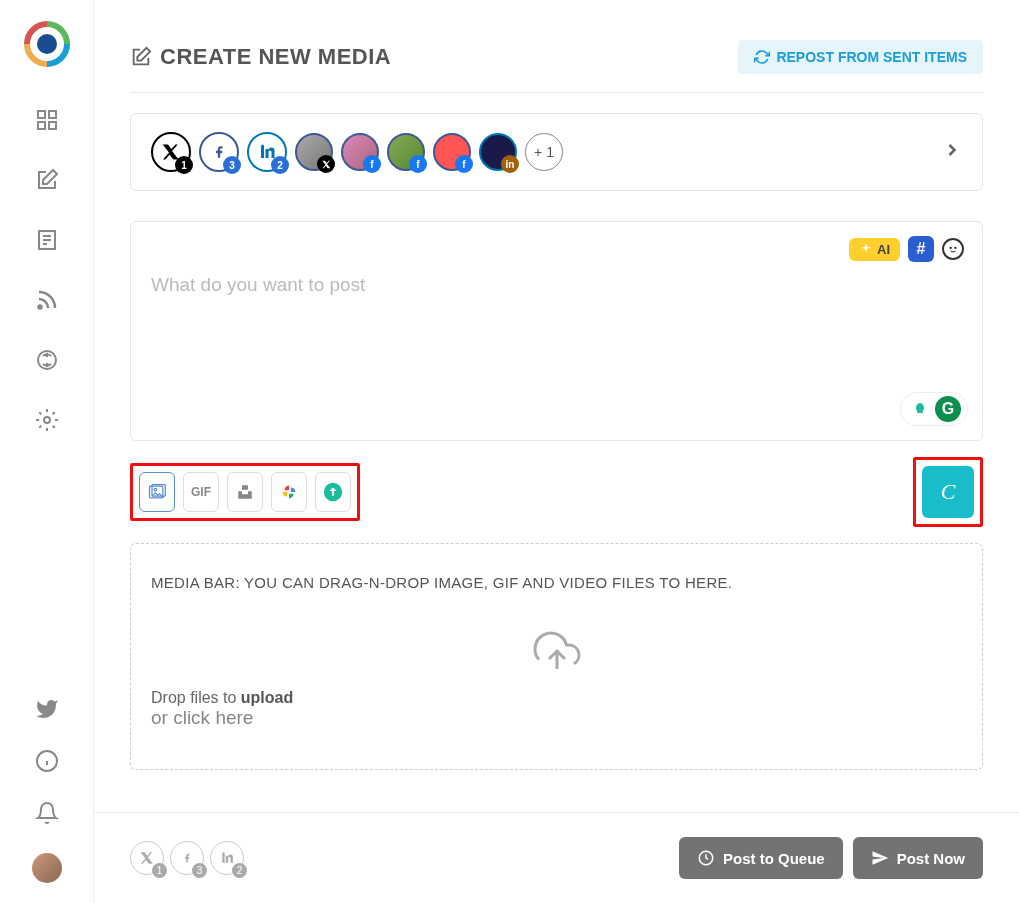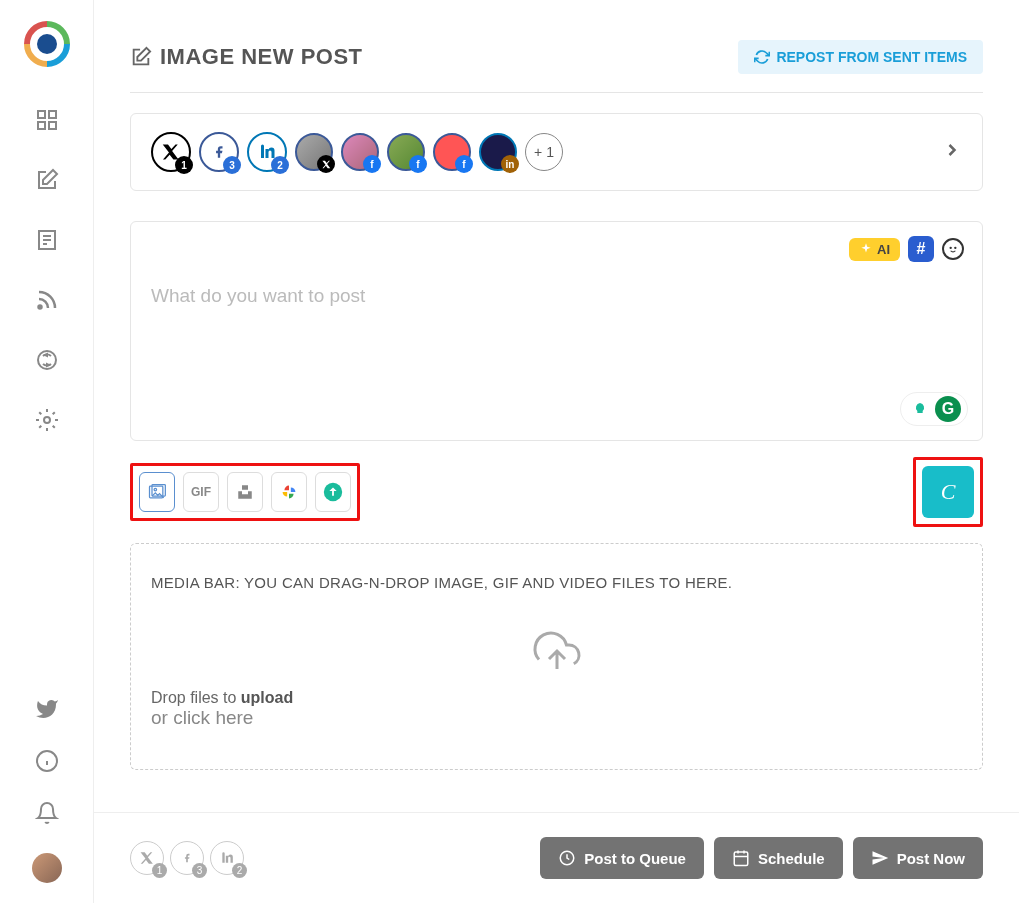--- a/index.html
+++ b/index.html
@@ -30,21 +30,21 @@
 .badge-blue { background: #2a6fd8; }
 .badge-fb { background: #1877f2; }
 .badge-li { background: #a16207; }
 .plus-badge { width: 38px; height: 38px; border: 1.5px solid #888; border-radius: 50%; display: flex; align-items: center; justify-content: center; font-size: 14px; color: #555; background:#fff; }
 .chevron { position: absolute; right: 20px; color: #666; cursor: pointer; }
 .composer { border: 1px solid #e5e5e5; border-radius: 6px; padding: 18px 20px; min-height: 220px; margin-bottom: 16px; position: relative; }
 .composer-tools { position: absolute; right: 18px; top: 14px; display: flex; gap: 8px; align-items: center; }
 .ai-pill { background: #ffcf2d; color: #444; padding: 4px 10px; border-radius: 6px; font-weight: 700; font-size: 13px; display: flex; align-items: center; gap: 4px; }
 .hash-sq { background: #2a5dcf; width: 26px; height: 26px; border-radius: 6px; display: flex; align-items: center; justify-content: center; color: #fff; font-weight: 700; }
 .emoji-ic { width: 22px; height: 22px; border: 2px solid #333; border-radius: 50%; display:flex; align-items:center; justify-content:center; }
-.placeholder { color: #bbb; font-size: 19px; margin-top: 45px; }
+.placeholder { color: #bbb; font-size: 19px; margin-top: 34px; }
 .composer-ext { position: absolute; right: 14px; bottom: 14px; display: flex; gap: 2px; align-items:center; background:#fff; border:1px solid #eee; border-radius:20px; padding:3px 6px; }
 .ext-badge { width: 26px; height: 26px; border-radius: 50%; display:flex; align-items:center; justify-content:center; }
 .ext-yellow { background:#fff; color:#1abc9c; }
 .ext-green { background:#0a8f4e; color:#fff; font-weight:700; }
 .media-toolbar { display: flex; gap: 8px; align-items: center; margin-bottom: 4px; }
 .media-btn { width: 36px; height: 40px; border: 1px solid #ddd; border-radius: 6px; background: #fff; display: flex; align-items: center; justify-content: center; cursor: pointer; }
 .media-btn.active { border-color: #5a8fcf; }
 .canva-btn { width: 52px; height: 52px; background: #18bdc9; border-radius: 6px; display: flex; align-items: center; justify-content: center; cursor: pointer; margin-left: auto; color:#fff; font-family:Georgia,serif; font-style:italic; font-size:22px; }
 .hl-left { border: 3px solid #e11; padding: 6px; border-radius: 2px; }
 .hl-right { border: 3px solid #e11; padding: 6px; border-radius: 2px; }
@@ -120,21 +120,21 @@
   </div>
 </div>
 
 <div class="main">
   <div class="header-row">
     <div class="page-title">
       <svg width="22" height="22" viewBox="0 0 24 24" fill="none" stroke="#666" stroke-width="2">
           <path d="M11 4H4v16h16v-7"></path>
           <path d="M18 2l4 4-10 10H8v-4z"></path>
         </svg>
-      <span>IMAGE NEW POST</span>
+      <span>CREATE NEW MEDIA</span>
     </div>
     <button class="repost-btn">
       <svg width="16" height="16" viewBox="0 0 24 24" fill="none" stroke="currentColor" stroke-width="2.5">
           <path d="M23 4v6h-6M1 20v-6h6"></path>
           <path d="M3.51 9a9 9 0 0114.85-3.36L23 10M1 14l4.64 4.36A9 9 0 0020.49 15"></path>
         </svg>
       <span>REPOST FROM SENT ITEMS</span>
     </button>
   </div>
   <div class="divider"></div>
@@ -282,29 +282,20 @@
       </div>
     <div class="foot-btns">
       <button class="foot-btn">
           <svg width="18" height="18" viewBox="0 0 24 24" fill="none" stroke="currentColor" stroke-width="2">
             <circle cx="12" cy="12" r="9"></circle>
             <path d="M12 7v5l3 2"></path>
           </svg>
           <span>Post to Queue</span>
         </button>
       <button class="foot-btn">
-          <svg width="18" height="18" viewBox="0 0 24 24" fill="none" stroke="currentColor" stroke-width="2">
-            <rect x="3" y="4" width="18" height="18" rx="2"></rect>
-            <line x1="16" y1="2" x2="16" y2="6"></line>
-            <line x1="8" y1="2" x2="8" y2="6"></line>
-            <line x1="3" y1="10" x2="21" y2="10"></line>
-          </svg>
-          <span>Schedule</span>
-        </button>
-      <button class="foot-btn">
           <svg width="18" height="18" viewBox="0 0 24 24" fill="currentColor">
             <path d="M2 21l21-9L2 3v7l15 2-15 2z"></path>
           </svg>
           <span>Post Now</span>
         </button>
     </div>
   </div>
 </div>
 
 </body></html>

